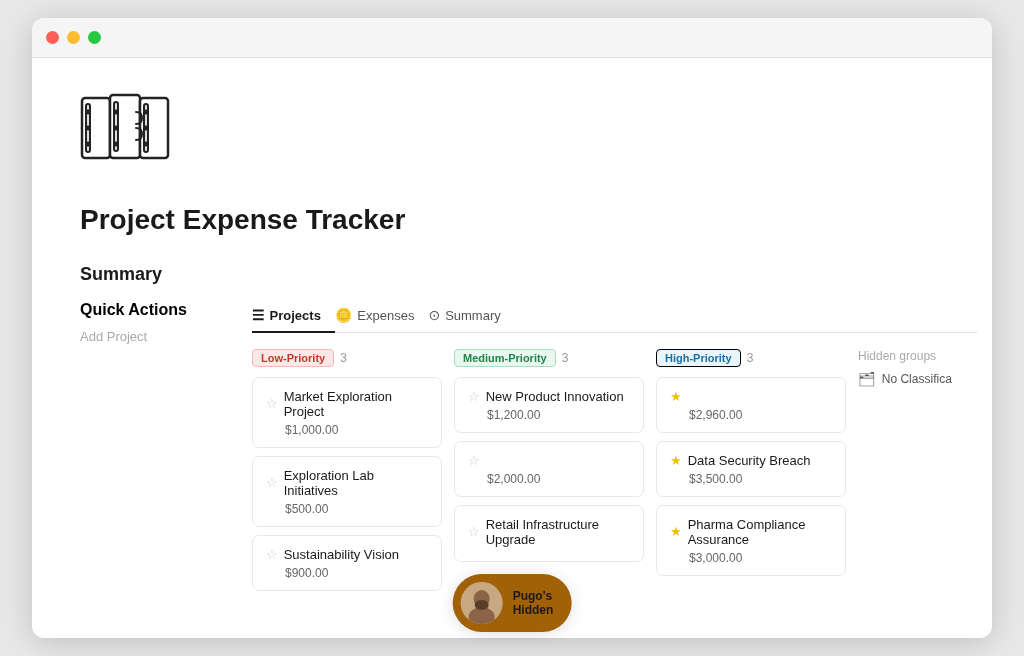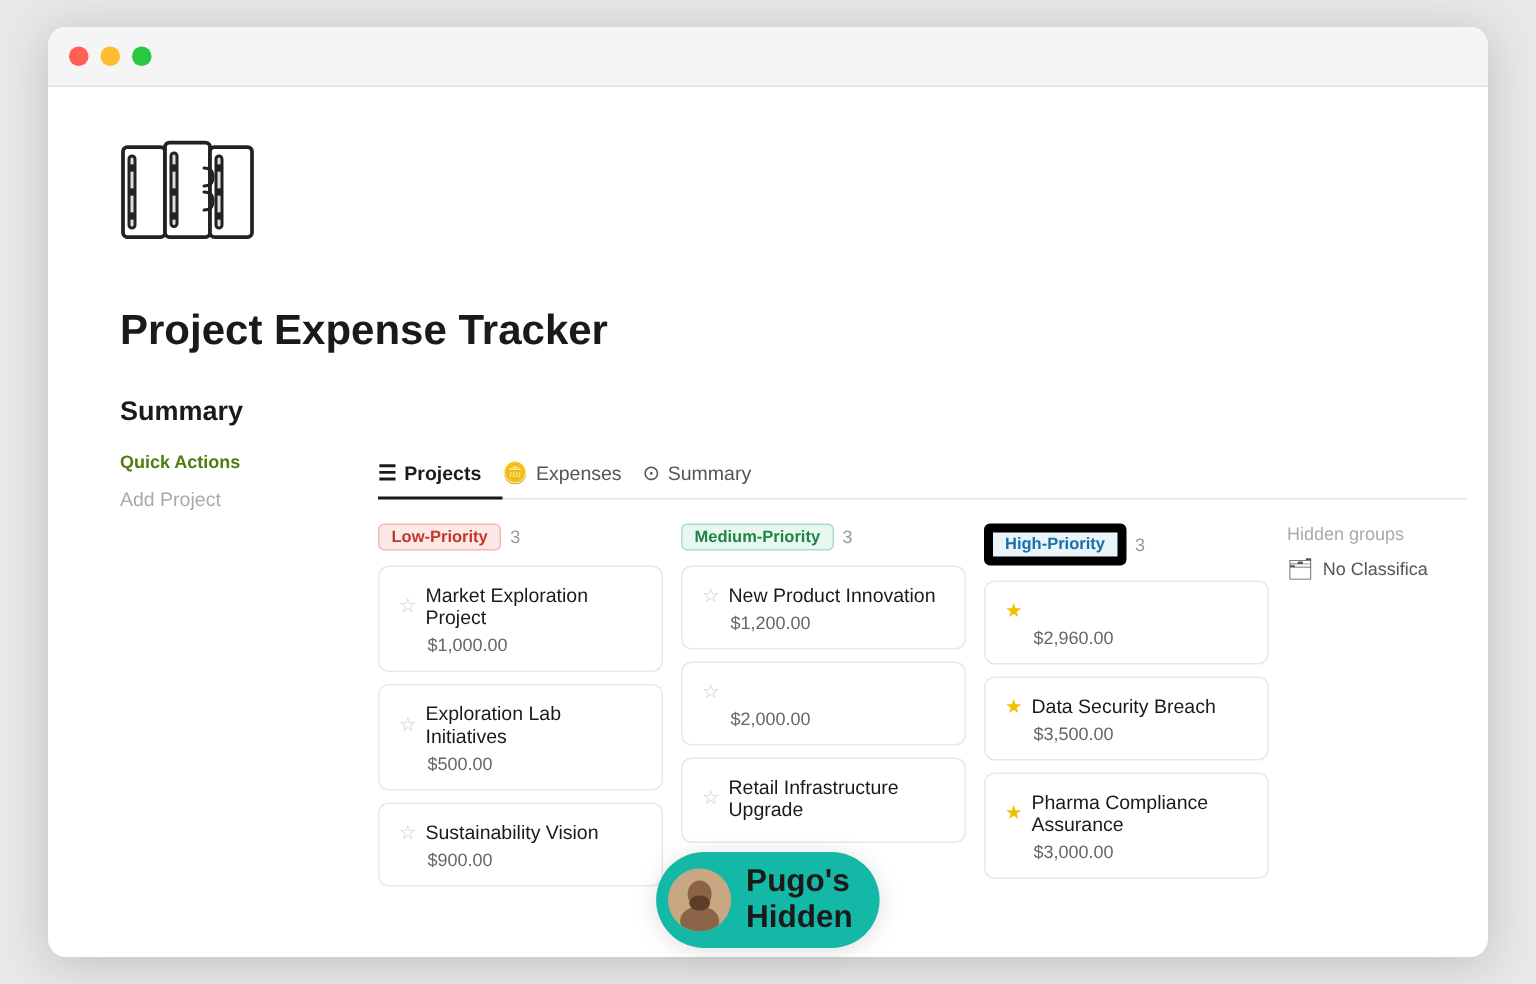--- a/index.html
+++ b/index.html
@@ -63,23 +63,23 @@
     }
     .layout {
       display: flex;
       gap: 32px;
     }
     .sidebar {
       width: 140px;
       flex-shrink: 0;
     }
     .sidebar-label {
-      font-size: 12px;
+      font-size: 16px;
       font-weight: 600;
-      color: #4d7c0f;
+      color: #000000;
       margin-bottom: 8px;
     }
     .add-project-btn {
       font-size: 13px;
       color: #aaa;
       cursor: pointer;
       padding: 2px 0;
     }
     .main-panel {
       flex: 1;
@@ -132,21 +132,21 @@
       margin-bottom: 10px;
     }
     .priority-badge {
       font-size: 11px;
       font-weight: 600;
       padding: 2px 8px;
       border-radius: 4px;
     }
     .badge-low { background: #fde8e8; color: #c0392b; border: 1px solid #f5b7b1; text-align: right; }
     .badge-medium { background: #e8f8f0; color: #1e8449; border: 1px solid #a9dfbf; }
-    .badge-high { background: #eaf4fb; color: #1a6fa8; border: 6px solid #000000; }
+    .badge-high { background: #eaf4fb; color: #1a6fa8; border: 1px solid #000000; }
     .column-count {
       font-size: 12px;
       color: #999;
     }
     .card {
       background: #fff;
       border: 1px solid #e8e8e8;
       border-radius: 7px;
       padding: 11px 13px 10px 13px;
       margin-bottom: 8px;
@@ -196,25 +196,25 @@
       font-size: 14px;
     }
     .watermark {
       position: fixed;
       bottom: 24px;
       left: 50%;
       transform: translateX(-50%);
       display: flex;
       align-items: center;
       gap: 10px;
-      background: #14b8a6;
+      background: #a16207;
       border-radius: 50px;
       padding: 8px 18px 8px 8px;
       box-shadow: 0 2px 16px rgba(0,0,0,0.13);
-      font-size: 21px;
+      font-size: 12px;
       font-weight: 700;
       color: #1a1a1a;
       pointer-events: none;
     }
     .watermark-avatar {
       width: 42px;
       height: 42px;
       border-radius: 50%;
       background: #c8a882;
       overflow: hidden;

